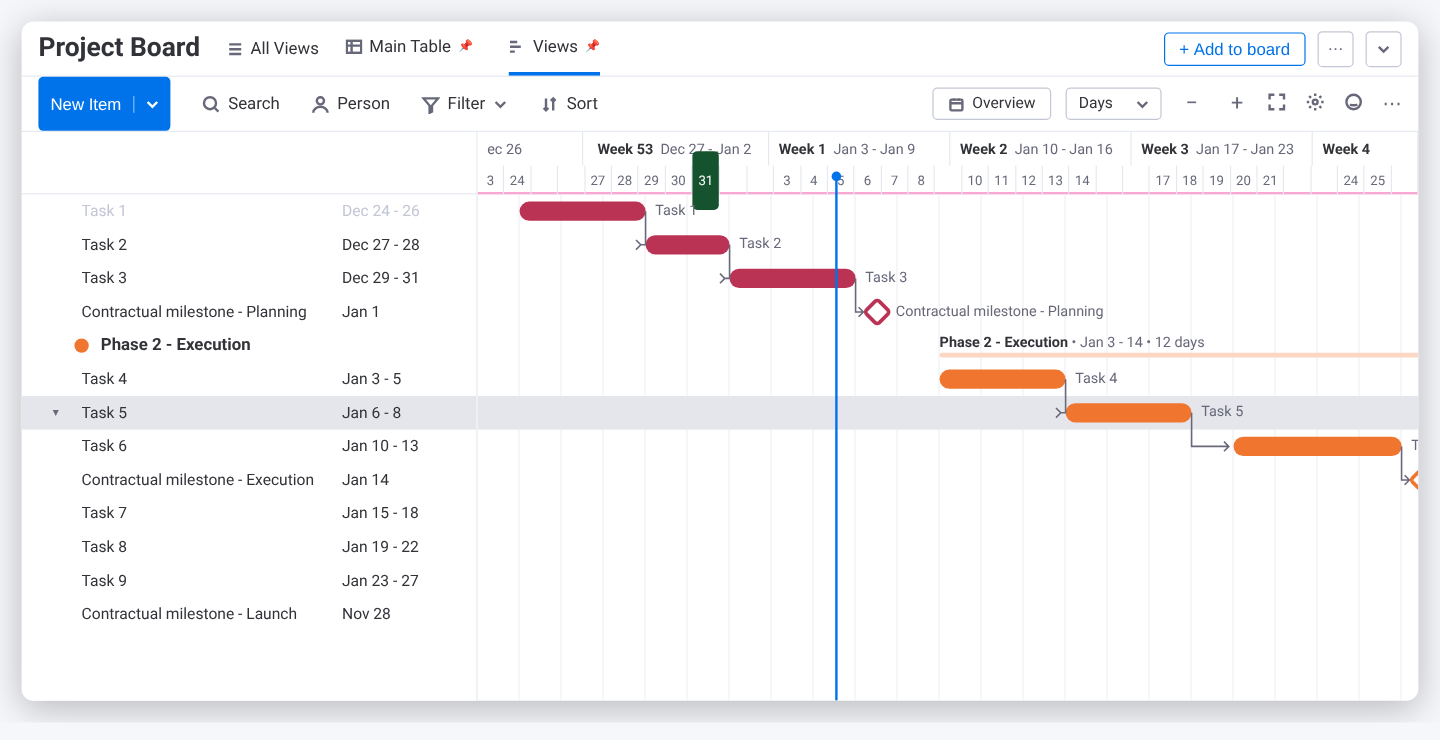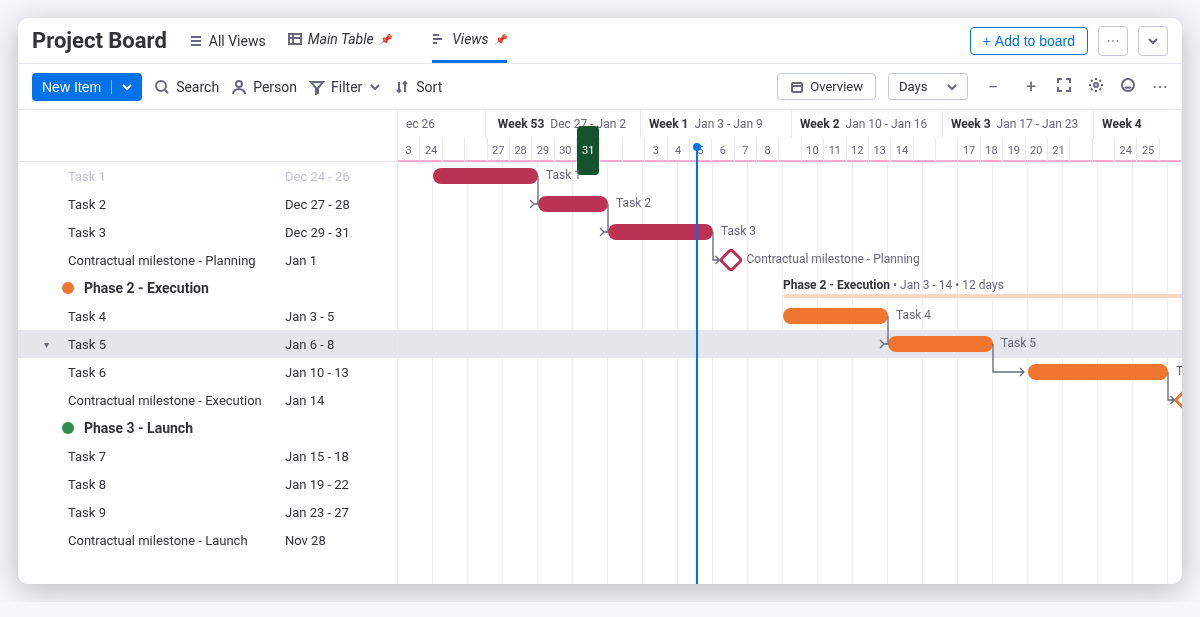--- a/index.html
+++ b/index.html
@@ -38,24 +38,23 @@
   .view-switch, .header-link {
     display: flex;
     align-items: center;
     gap: 6px;
     font-size: 14px;
     color: #323338;
     cursor: pointer;
   }
   .tabs {
     display: flex;
-    gap: 40px;
+    gap: 30px;
     align-items: flex-start;
     height: 100%;
-    font-style: italic;
   }
   .tab {
     display: flex;
     align-items: center;
     gap: 6px;
     height: 100%;
     font-size: 14px;
     cursor: pointer;
     border-bottom: 3px solid transparent;
     color: #323338;
@@ -85,24 +84,23 @@
     border: 1px solid #c3c6d4;
     border-radius: 4px;
     display: flex; align-items: center; justify-content: center;
     cursor: pointer;
     background: #fff;
     color: #676879;
   }
   
   .toolbar {
     display: flex;
-    align-items: center;
     height: 46px;
     padding: 0 14px;
-    gap: 12px;
+    gap: 26px;
     border-bottom: 1px solid #e6e9ef;
   }
   .new-item-btn {
     background: #0073ea;
     color: #fff;
     border: none;
     border-radius: 4px;
     font-size: 14px;
     padding: 6px 10px;
     cursor: pointer;
@@ -451,24 +449,20 @@
             <span class="name">Task 5</span>
             <span class="dates">Jan 6 - 8</span>
           </div>
           <div class="side-row" style="position: relative;">
             <span class="name">Task 6</span>
             <span class="dates">Jan 10 - 13</span>
           </div>
           <div class="side-row" style="position: relative;">
             <span class="name">Contractual milestone - Execution</span>
             <span class="dates">Jan 14</span>
-          </div>
-          <div class="group-row">
-            <span class="dot" style="background:#2f8a4f"></span>
-            <span>Phase 3 - Launch</span>
           </div>
           <div class="side-row" style="position: relative;">
             <span class="name">Task 7</span>
             <span class="dates">Jan 15 - 18</span>
           </div>
           <div class="side-row" style="position: relative; gap: 32px;">
             <span class="name">Task 8</span>
             <span class="dates">Jan 19 - 22</span>
           </div>
           <div class="side-row" style="position: relative;">

